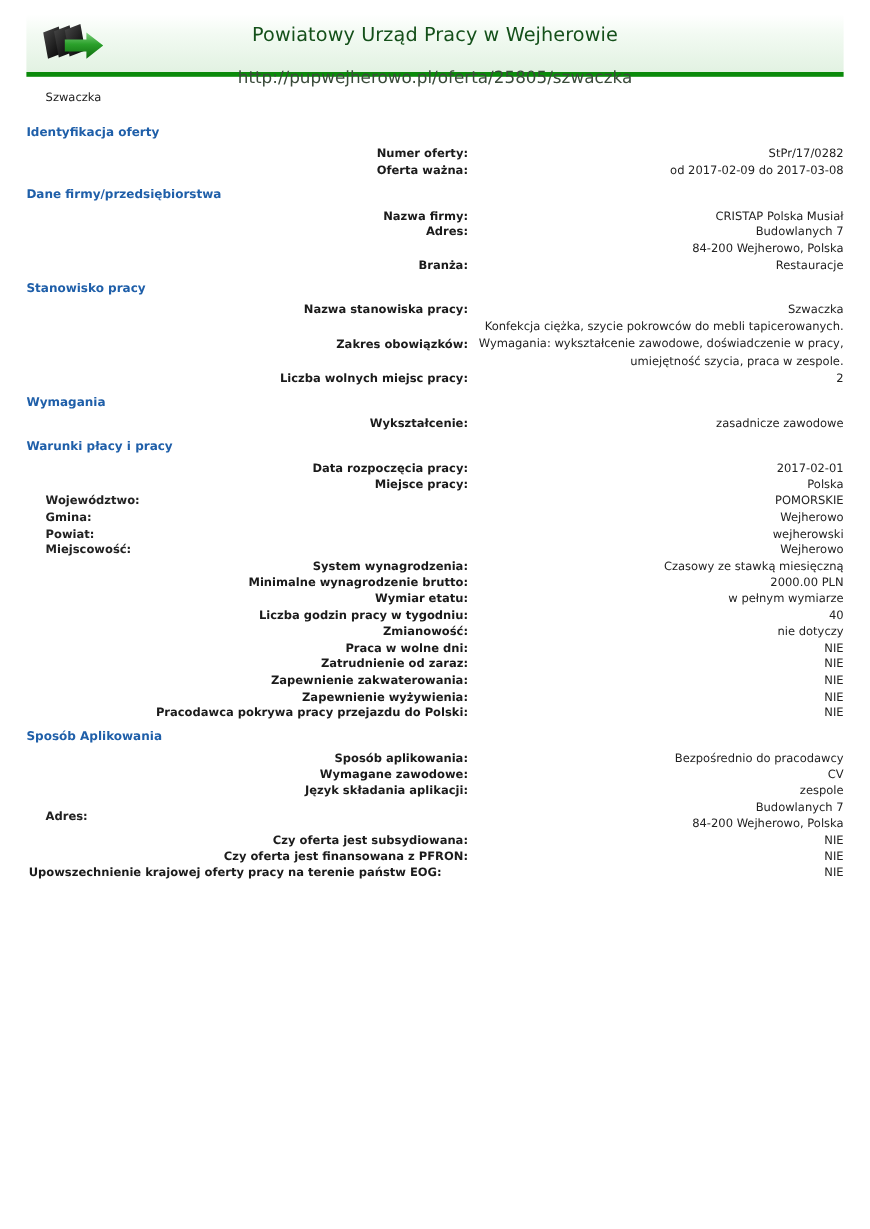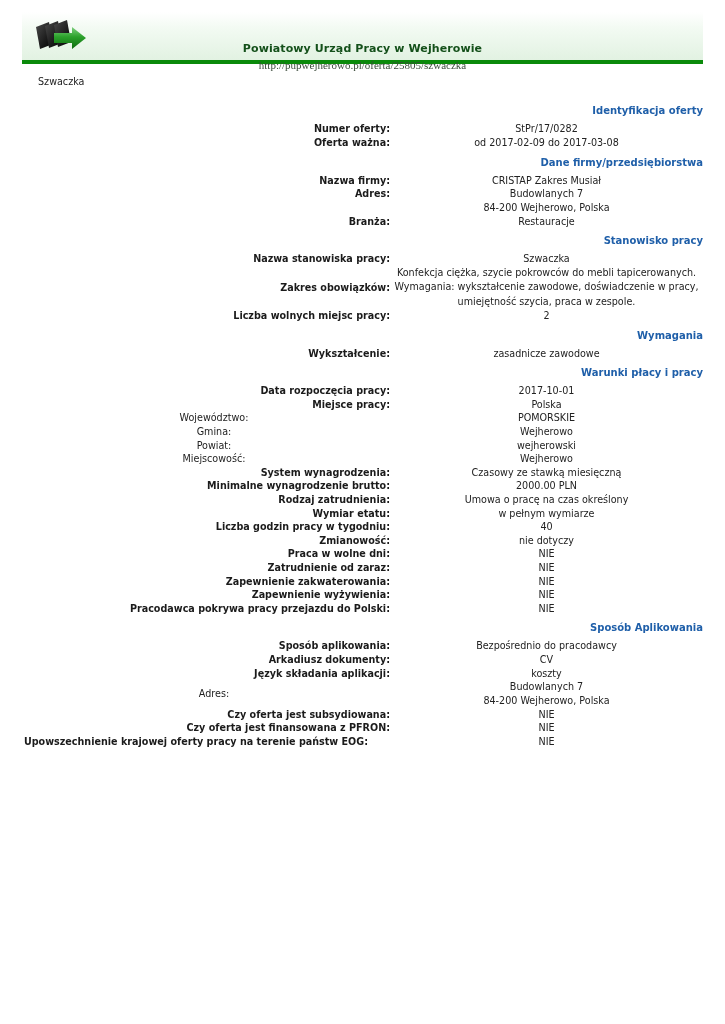--- a/index.html
+++ b/index.html
@@ -35,33 +35,31 @@
     left: 8px;
     top: 6px;
     width: 62px;
     height: 38px;
   }
   .header-titles {
     text-align: center;
     padding-top: 7px;
   }
   .header-title {
-    font-size: 11px;
-    font-weight: bold;
+    font-size: 16px;
+    font-weight: normal;
     color: #14501a;
     letter-spacing: 0.1px;
     line-height: 1.25;
-    margin-top: 23px;
   }
   .header-url {
-    font-size: 11px;
+    font-size: 14px;
     color: #3a4a3a;
-    margin-top: 3px;
+    margin-top: 18px;
     line-height: 1.2;
-    font-family: Liberation Serif, serif;
   }
 
   
   .content {
     padding: 0 22px;
     margin-top: 12px;
   }
   .doc-title {
     font-size: 9.6px;
     color: #222;
@@ -78,49 +76,49 @@
   table.fields td {
     padding: 0;
     vertical-align: top;
     font-size: 9.6px;
     line-height: 1.42;
   }
   .col-label { width: 368px; }
   .col-value { width: 313px; }
 
   tr.section td {
-    text-align: right;
+    text-align: left;
     color: #1f5fa9;
     font-weight: bold;
     font-size: 10px;
     padding: 6px 0 5px 0;
     line-height: 1.3;
   }
 
   td.label {
     text-align: right;
     font-weight: bold;
     padding-right: 10px;
     padding-top: 4px;
     padding-bottom: 4px;
     color: #1b1b1b;
     white-space: nowrap;
   }
   td.label.plain {
-    text-align: center;
-    font-weight: normal;
+    text-align: left;
+    font-weight: bold;
     padding-left: 16px;
     color: #222;
     margin-top: 24px;
   }
   td.label.mid { vertical-align: middle; }
   td.label.wide { white-space: nowrap; }
 
   td.value {
-    text-align: center;
+    text-align: right;
     padding-top: 4px;
     padding-bottom: 4px;
     color: #222;
     padding-left: 0;
   }
   td.value .line { display: block; }
   td.value.para { line-height: 1.5; }
 
   
   tr.overflow td.label {
@@ -176,21 +174,21 @@
           </tr>
           <tr>
             <td class="label">Oferta ważna:</td>
             <td class="value">od 2017-02-09 do 2017-03-08</td>
           </tr>
           <tr class="section">
             <td colspan="2">Dane firmy/przedsiębiorstwa</td>
           </tr>
           <tr>
             <td class="label">Nazwa firmy:</td>
-            <td class="value">CRISTAP Zakres Musiał</td>
+            <td class="value">CRISTAP Polska Musiał</td>
           </tr>
           <tr>
             <td class="label">Adres:</td>
             <td class="value">
               <span class="line">Budowlanych 7</span>
               <span class="line">84-200 Wejherowo, Polska</span>
             </td>
           </tr>
           <tr>
             <td class="label">Branża:</td>
@@ -216,21 +214,21 @@
           </tr>
           <tr>
             <td class="label">Wykształcenie:</td>
             <td class="value">zasadnicze zawodowe</td>
           </tr>
           <tr class="section">
             <td colspan="2">Warunki płacy i pracy</td>
           </tr>
           <tr>
             <td class="label">Data rozpoczęcia pracy:</td>
-            <td class="value">2017-10-01</td>
+            <td class="value">2017-02-01</td>
           </tr>
           <tr>
             <td class="label">Miejsce pracy:</td>
             <td class="value">Polska</td>
           </tr>
           <tr>
             <td class="label plain">Województwo:</td>
             <td class="value">POMORSKIE</td>
           </tr>
           <tr>
@@ -247,24 +245,20 @@
           </tr>
           <tr>
             <td class="label">System wynagrodzenia:</td>
             <td class="value">Czasowy ze stawką miesięczną</td>
           </tr>
           <tr>
             <td class="label">Minimalne wynagrodzenie brutto:</td>
             <td class="value">2000.00 PLN</td>
           </tr>
           <tr>
-            <td class="label">Rodzaj zatrudnienia:</td>
-            <td class="value">Umowa o pracę na czas określony</td>
-          </tr>
-          <tr>
             <td class="label">Wymiar etatu:</td>
             <td class="value">w pełnym wymiarze</td>
           </tr>
           <tr>
             <td class="label">Liczba godzin pracy w tygodniu:</td>
             <td class="value">40</td>
           </tr>
           <tr>
             <td class="label">Zmianowość:</td>
             <td class="value">nie dotyczy</td>
@@ -290,26 +284,26 @@
             <td class="value">NIE</td>
           </tr>
           <tr class="section">
             <td colspan="2">Sposób Aplikowania</td>
           </tr>
           <tr>
             <td class="label">Sposób aplikowania:</td>
             <td class="value">Bezpośrednio do pracodawcy</td>
           </tr>
           <tr>
-            <td class="label">Arkadiusz dokumenty:</td>
+            <td class="label">Wymagane zawodowe:</td>
             <td class="value">CV</td>
           </tr>
           <tr>
             <td class="label">Język składania aplikacji:</td>
-            <td class="value">koszty</td>
+            <td class="value">zespole</td>
           </tr>
           <tr>
             <td class="label plain mid">Adres:</td>
             <td class="value">
               <span class="line">Budowlanych 7</span>
               <span class="line">84-200 Wejherowo, Polska</span>
             </td>
           </tr>
           <tr>
             <td class="label">Czy oferta jest subsydiowana:</td>

